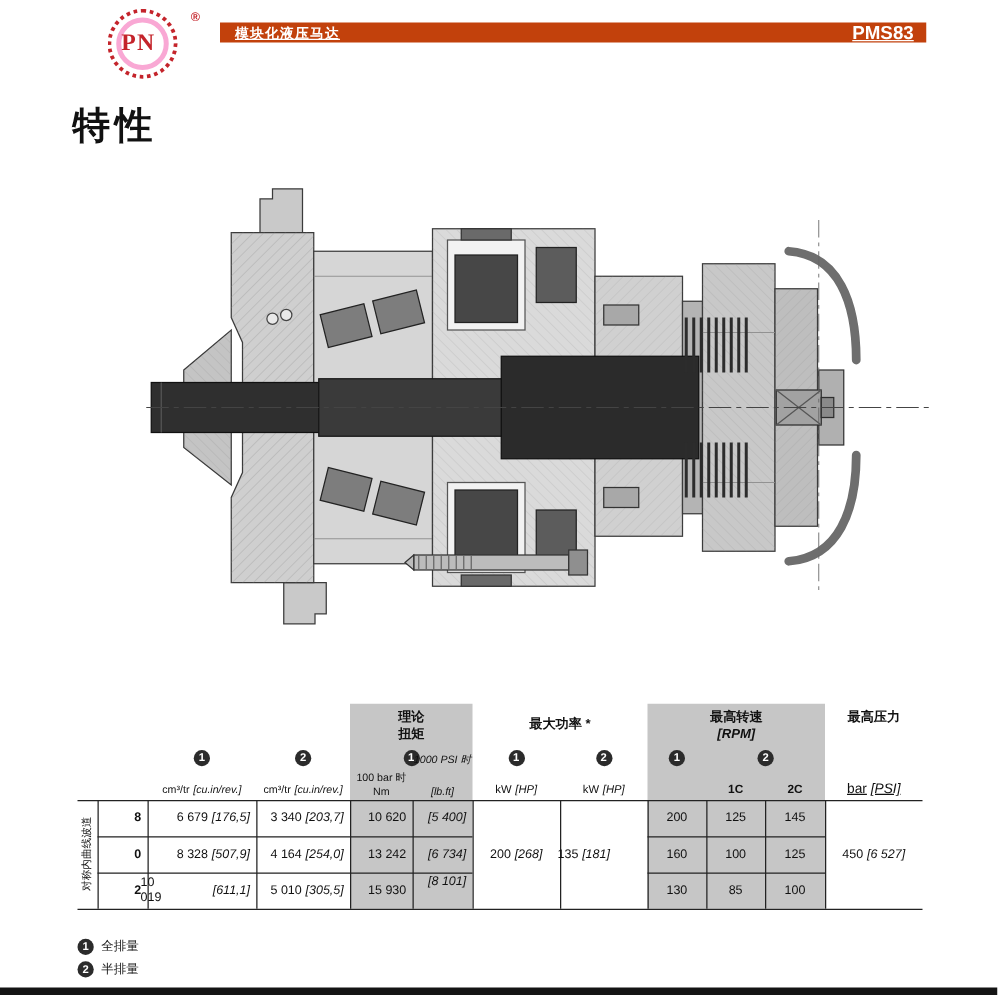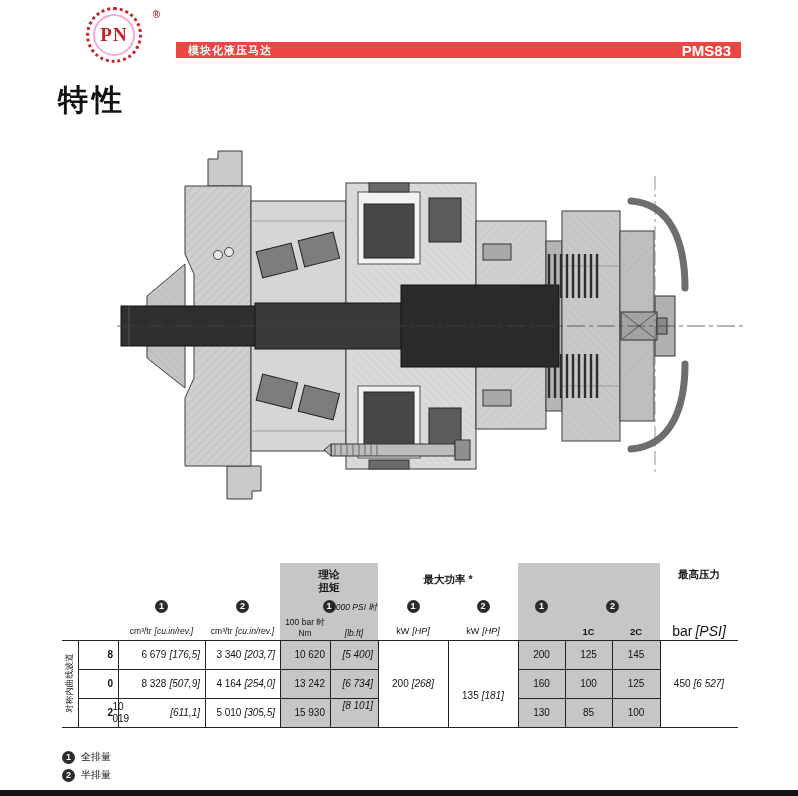--- a/index.html
+++ b/index.html
@@ -5,27 +5,27 @@
   * { box-sizing: border-box; }
   body { margin:0; background:#ffffff; }
   .page {
     position:relative; width:798px; height:796px; background:#fff;
     font-family:"Liberation Sans", sans-serif; color:#111; overflow:hidden;
   }
   
   .logo { position:absolute; left:86px; top:7px; width:62px; height:62px; }
   .logo-outer { width:56px; height:56px; border:3px dotted #c4242b; border-radius:50%;
     display:flex; align-items:center; justify-content:center; }
-  .logo-mid { width:42px; height:42px; border:2px solid #f9a8d4; border-radius:50%;
-    display:flex; align-items:center; justify-content:center; }
+  .logo-mid { width:42px; height:42px; border:4px solid #f9a8d4; border-radius:50%;
+    display:flex; align-items:center; }
   .logo-text { color:#c4242b; font-family:"Liberation Serif", serif; font-weight:bold;
     font-size:19px; letter-spacing:1px; }
   .logo-reg { position:absolute; right:-12px; top:2px; color:#c4242b; font-size:10px; font-weight:bold; }
-  .header-bar { position:absolute; left:176px; top:42px; width:565px; height:16px;
-    background:#ef4444; color:#fff; display:flex; align-items:center; }
+  .header-bar { position:absolute; left:176px; top:18px; width:565px; height:16px;
+    background:#c2410c; color:#fff; display:flex; align-items:center;text-decoration:underline; }
   .header-title { font-size:11px; font-weight:bold; padding-left:12px; letter-spacing:1px; }
   .header-model { margin-left:auto; padding-right:10px; font-size:15px; font-weight:bold; }
   .page-title { position:absolute; left:58px; top:80px; font-size:30px; font-weight:bold; letter-spacing:4px; }
   .drawing { position:absolute; left:115px; top:146px; width:632px; height:358px; }
   
   .spec-table { position:absolute; left:62px; top:563px; width:676px; height:167px; font-size:10px; }
   .graycol { position:absolute; top:0; height:164px; background:#c6c6c6; }
   .hline { position:absolute; height:1px; background:#222; }
   .vline { position:absolute; width:1px; background:#222; }
   .cell { position:absolute; display:flex; align-items:center; justify-content:center; line-height:1.15; }
@@ -222,31 +222,35 @@
           <span class="it">[HP]</span>
         </div>
     </div>
     <div class="unit" style="left:386px;top:60px;width:70px;height:14px;font-size:9px;">
       <div class="unit-row">
           <span>kW</span>
           <span class="it">[HP]</span>
         </div>
     </div>
 
+    <div class="hdr" style="left:456px;top:5px;width:142px;">
+      <div>最高转速</div>
+      <div class="it">[RPM]</div>
+    </div>
     <div class="badge-wrap" style="left:456px;top:37px;width:47px;">
         <span class="badge">1</span>
       </div>
     <div class="badge-wrap" style="left:503px;top:37px;width:95px;">
         <span class="badge">2</span>
       </div>
     <div class="unit bold" style="left:503px;top:60px;width:47px;height:14px;font-size:9.5px;">1C</div>
     <div class="unit bold" style="left:550px;top:60px;width:48px;height:14px;font-size:9.5px;">2C</div>
 
     <div class="hdr" style="left:598px;top:5px;width:78px;">最高压力</div>
-    <div class="unit" style="left:598px;top:60px;width:78px;height:14px;font-size:14px;">
+    <div class="unit" style="left:598px;top:60px;width:78px;height:14px;font-size:11px;text-decoration:underline;">
       <div class="unit-row">
           <span>bar</span>
           <span class="it">[PSI]</span>
         </div>
     </div>
 
     <div class="hline" style="left:0;top:77px;width:676px;"></div>
     <div class="hline" style="left:16px;top:106px;width:300px;"></div>
     <div class="hline" style="left:456px;top:106px;width:142px;"></div>
     <div class="hline" style="left:16px;top:135px;width:300px;"></div>
@@ -306,21 +310,21 @@
     <div class="cell right" style="left:218px;top:135px;width:50px;height:29px;">15 930</div>
     <div class="cell right it" style="left:268px;top:135px;width:48px;height:16px;">[8 101]</div>
     <div class="cell" style="left:456px;top:135px;width:47px;height:29px;">130</div>
     <div class="cell" style="left:503px;top:135px;width:47px;height:29px;">85</div>
     <div class="cell" style="left:550px;top:135px;width:48px;height:29px;">100</div>
 
     <div class="cell" style="left:316px;top:77px;width:70px;height:87px;">
       <span>200</span>
         <span class="it">[268]</span>
     </div>
-    <div class="cell" style="left:386px;top:77px;width:70px;height:87px;margin-top:12px;">
+    <div class="cell" style="left:370px;top:77px;width:70px;height:87px;">
       <span>135</span>
         <span class="it">[181]</span>
     </div>
     <div class="cell" style="left:598px;top:77px;width:78px;height:87px;">
       <span>450</span>
         <span class="it">[6 527]</span>
     </div>
   </div>
 
   <div class="footnote" style="left:62px;top:750px;">

